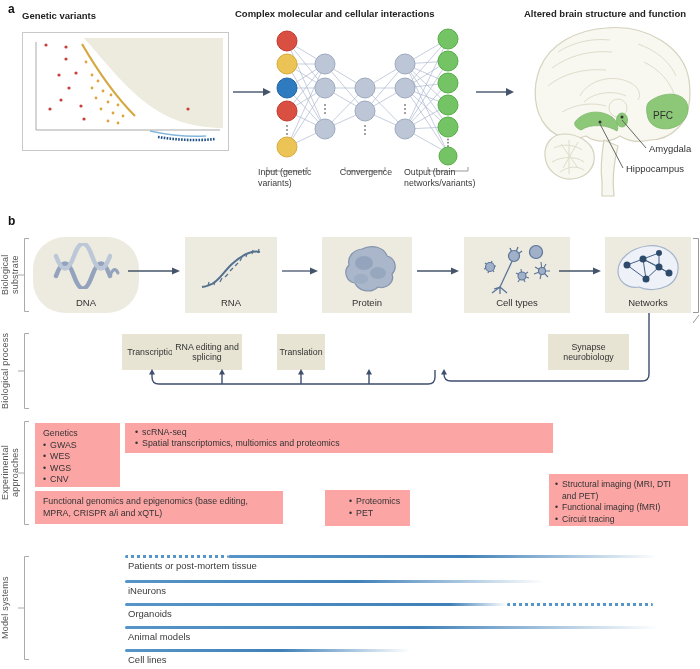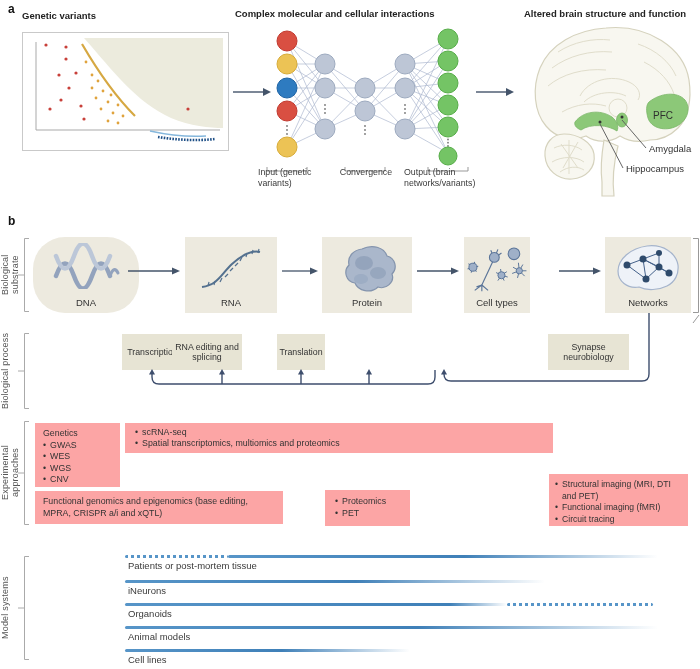--- a/index.html
+++ b/index.html
@@ -246,21 +246,21 @@
         <svg width="66" height="52" viewBox="0 0 66 52">
       <path d="M28,6 C38,1 50,4 53,13 C61,15 64,25 58,31 C61,39 52,47 44,44 C37,51 24,48 21,40 C12,39 9,28 15,22 C13,13 20,7 28,6 Z" fill="#aab7cb" stroke="#8494ad" stroke-width="1.2"></path>
       <ellipse cx="30" cy="20" rx="9" ry="7" fill="#8e9fb8" opacity="0.8"></ellipse>
       <ellipse cx="44" cy="30" rx="8" ry="6" fill="#8e9fb8" opacity="0.7"></ellipse>
       <ellipse cx="27" cy="36" rx="7" ry="5" fill="#97a8c0" opacity="0.7"></ellipse>
     </svg>
       </div>
     <div class="sub-label">Protein</div>
   </div>
 
-  <div class="sub-box" style="left:464px;width:66px;">
+  <div class="sub-box" style="left:464px;width:106px;">
     <div class="icon-wrap">
         <svg width="74" height="52" viewBox="0 0 74 52">
       <g stroke="#5b7599" stroke-width="1.3" fill="none">
         <line x1="34" y1="14" x2="20" y2="44"></line>
         <path d="M34,14 L30,5 M34,14 L38,4 M34,14 L42,8"></path>
         <path d="M20,44 L12,50 M20,44 L20,51 M20,44 L27,50 M20,44 L14,46"></path>
       </g>
       <circle cx="34" cy="13" r="5.5" fill="#9fb0c8" stroke="#5b7599" stroke-width="1.2"></circle>
       <circle cx="56" cy="9" r="6.5" fill="#9fb0c8" stroke="#5b7599" stroke-width="1.2"></circle>
       <g stroke="#5b7599" stroke-width="1.2" fill="none">
@@ -362,21 +362,21 @@
 
   <div class="app-box" style="left:125px;top:423px;width:428px;height:30px;padding:3.5px 10px;">
     <div class="bullet">scRNA-seq</div>
     <div class="bullet">Spatial transcriptomics, multiomics and proteomics</div>
   </div>
 
   <div class="app-box" style="left:35px;top:491px;width:248px;height:33px;display:flex;align-items:center;">
     <div>Functional genomics and epigenomics (base editing, MPRA, CRISPR a/i and xQTL)</div>
   </div>
 
-  <div class="app-box" style="left:325px;top:490px;width:85px;height:36px;padding:6px 10px;">
+  <div class="app-box" style="left:325px;top:490px;width:85px;height:36px;padding:6px 24px;">
     <div class="bullet">Proteomics</div>
     <div class="bullet">PET</div>
   </div>
 
   <div class="app-box" style="left:549px;top:474px;width:139px;height:52px;padding:5px 6px;font-size:8.6px;">
     <div class="bullet">Structural imaging (MRI, DTI and PET)</div>
     <div class="bullet">Functional imaging (fMRI)</div>
     <div class="bullet">Circuit tracing</div>
   </div>
 

